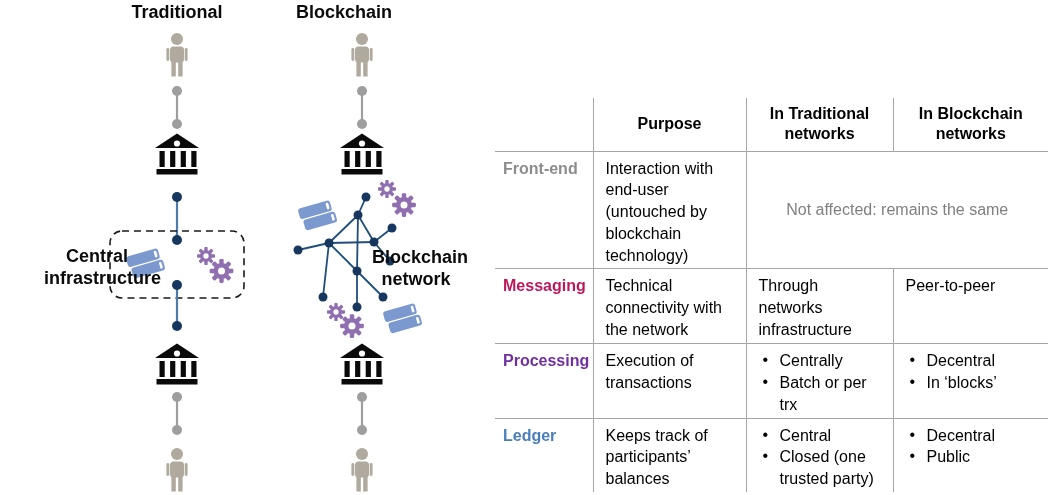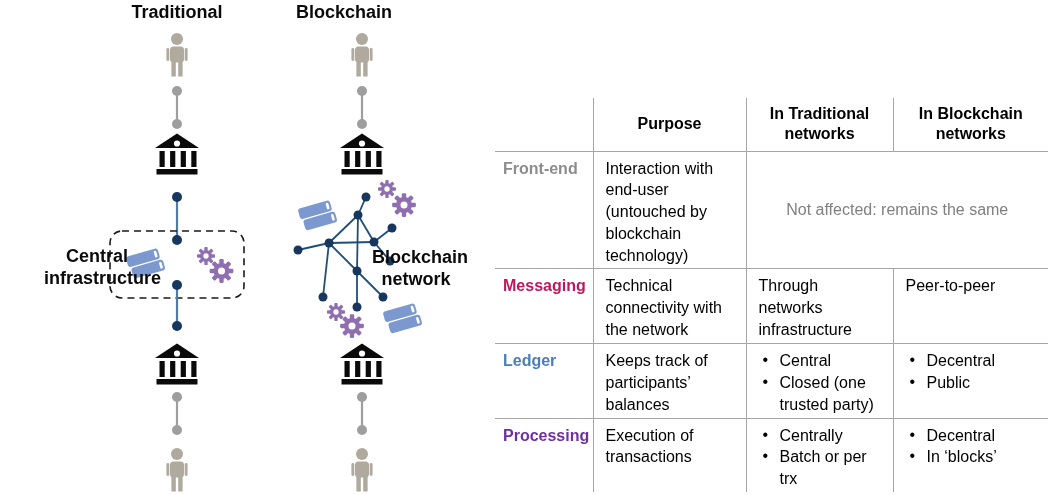--- a/index.html
+++ b/index.html
@@ -201,48 +201,48 @@
         <td class="lblcol lbl-frontend">Front-end</td>
         <td>Interaction with end-user (untouched by blockchain technology)</td>
         <td class="merged" colspan="2">Not affected: remains the same</td>
       </tr>
       <tr style="height:75px">
         <td class="lblcol lbl-messaging">Messaging</td>
         <td>Technical connectivity with the network</td>
         <td>Through networks infrastructure</td>
         <td>Peer-to-peer</td>
       </tr>
+      <tr style="height:50px">
+        <td class="lblcol lbl-processing">Processing</td>
+        <td>Execution of transactions</td>
+        <td>
+          <ul class="bl">
+            <li>Centrally</li>
+            <li>Batch or per trx</li>
+          </ul>
+        </td>
+        <td>
+          <ul class="bl">
+            <li>Decentral</li>
+            <li>In ‘blocks’</li>
+          </ul>
+        </td>
+      </tr>
       <tr style="height:67px">
         <td class="lblcol lbl-ledger">Ledger</td>
         <td>Keeps track of participants’ balances</td>
         <td>
           <ul class="bl">
             <li>Central</li>
             <li>Closed (one trusted party)</li>
           </ul>
         </td>
         <td>
           <ul class="bl">
             <li>Decentral</li>
             <li>Public</li>
           </ul>
         </td>
       </tr>
-      <tr style="height:50px">
-        <td class="lblcol lbl-processing">Processing</td>
-        <td>Execution of transactions</td>
-        <td>
-          <ul class="bl">
-            <li>Centrally</li>
-            <li>Batch or per trx</li>
-          </ul>
-        </td>
-        <td>
-          <ul class="bl">
-            <li>Decentral</li>
-            <li>In ‘blocks’</li>
-          </ul>
-        </td>
-      </tr>
     </tbody>
   </table>
 
 </div>
 
 </body></html>

